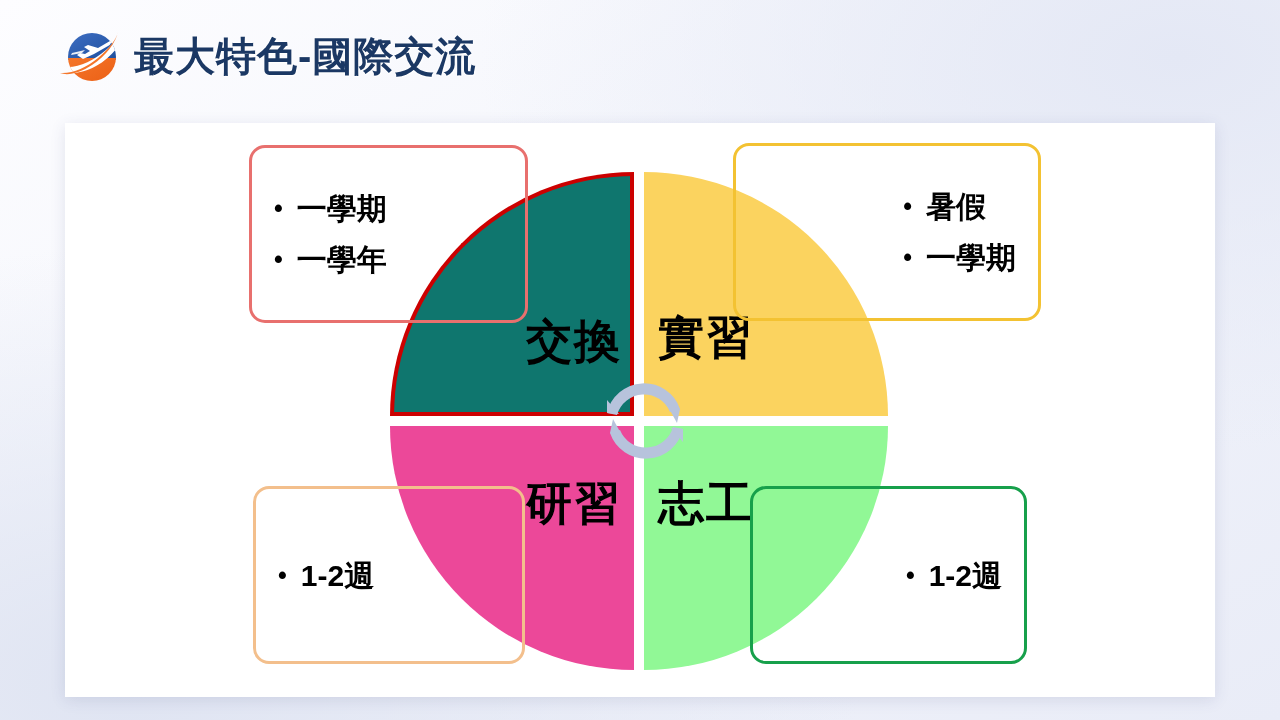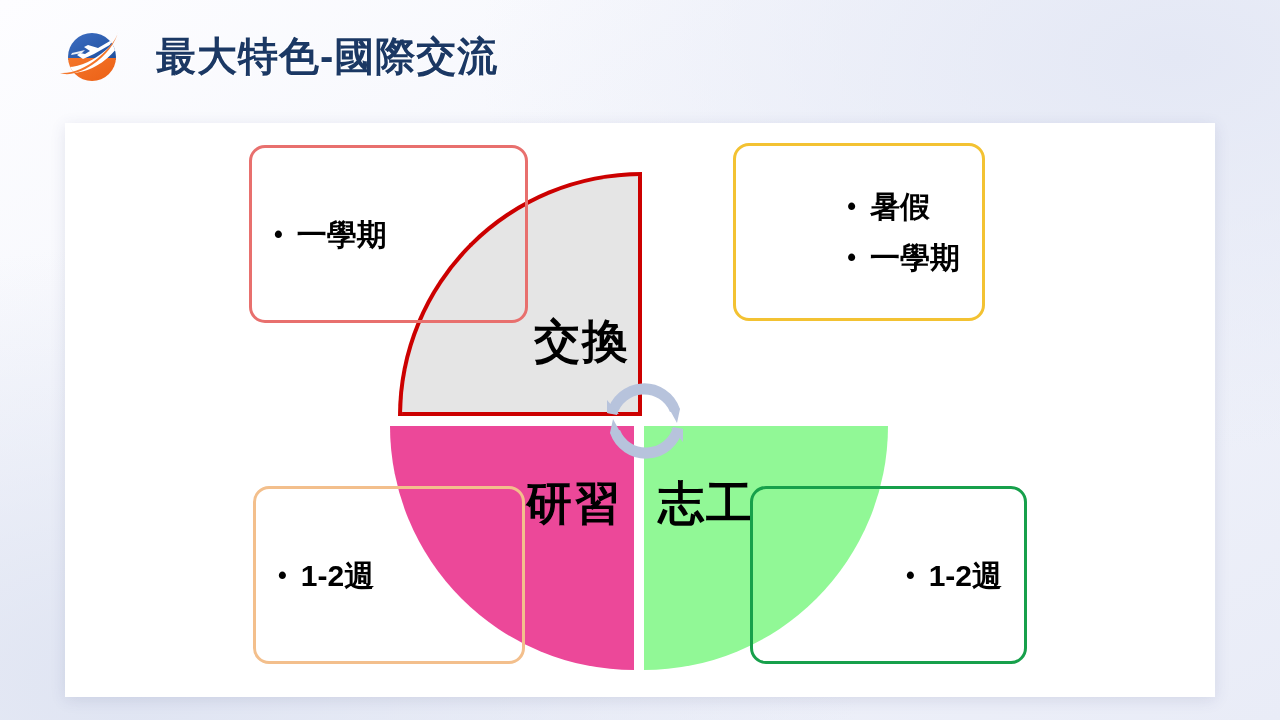--- a/index.html
+++ b/index.html
@@ -19,21 +19,21 @@
     position: relative;
   }
 
   
   .header {
     position: absolute;
     left: 58px;
     top: 26px;
     display: flex;
     align-items: center;
-    gap: 26px;
+    gap: 4px;
   }
 
   .logo {
     width: 72px;
     height: 60px;
     position: relative;
     flex: 0 0 auto;
   }
 
   .page-title {
@@ -108,21 +108,21 @@
   .callout.align-right ul { margin-left: auto; }
   .callout.align-right li { justify-content: flex-start; }
 
   
   #box-exchange {
     left: 249px; top: 145px; width: 279px; height: 178px;
     border-color: #e8706e;
     padding-left: 22px;
   }
   #box-internship {
-    left: 733px; top: 143px; width: 252px; height: 178px;
+    left: 733px; top: 143px; width: 308px; height: 178px;
     border-color: #f3c232;
     padding-right: 22px;
   }
   #box-workshop {
     left: 253px; top: 486px; width: 272px; height: 178px;
     border-color: #f3bf8c;
     padding-left: 22px;
   }
   #box-volunteer {
     left: 750px; top: 486px; width: 277px; height: 178px;
@@ -151,22 +151,22 @@
     font-size: 46px;
     font-weight: bold;
     color: #000000;
     line-height: 1;
     letter-spacing: 2px;
     white-space: nowrap;
   }
 
   
   #quad-exchange {
-    left: 8px; top: 0;
-    background: #e5e5e5;
+    left: 0; top: 0;
+    background: #0f766e;
     border-top-left-radius: 244px;
     border: 4px solid #cc0000;
     border-right: none;
     border-bottom: none;
     box-shadow: inset -4px 0 0 0 #cc0000, inset 0 -4px 0 0 #cc0000;
   }
   #quad-exchange .quad-label { right: 12px; bottom: 52px; }
 
   
   #quad-internship {
@@ -238,20 +238,23 @@
 <div class="card"></div>
 
 <div class="stage">
 
   <div class="wheel">
 
     <div class="quad" id="quad-exchange">
       <div class="quad-label">交換</div>
     </div>
 
+    <div class="quad" id="quad-internship">
+      <div class="quad-label">實習</div>
+    </div>
 
     <div class="quad" id="quad-workshop">
       <div class="quad-label">研習</div>
     </div>
 
     <div class="quad" id="quad-volunteer">
       <div class="quad-label">志工</div>
     </div>
   </div>
 
@@ -266,20 +269,21 @@
         <path d="M88,58 A38,38 0 0 1 15,62 L25,59 A28,28 0 0 0 78,56 Z"></path>
         <path d="M88,58 L88,71 L76,57 Z"></path>
         <path d="M15,62 L29,68 L18,48 Z"></path>
       </g>
     </svg>
   </div>
 
   <div class="callout" id="box-exchange">
     <ul>
       <li>一學期</li>
+      <li>一學年</li>
     </ul>
   </div>
 
   <div class="callout align-right" id="box-internship">
     <ul>
       <li>暑假</li>
       <li>一學期</li>
     </ul>
   </div>
 

